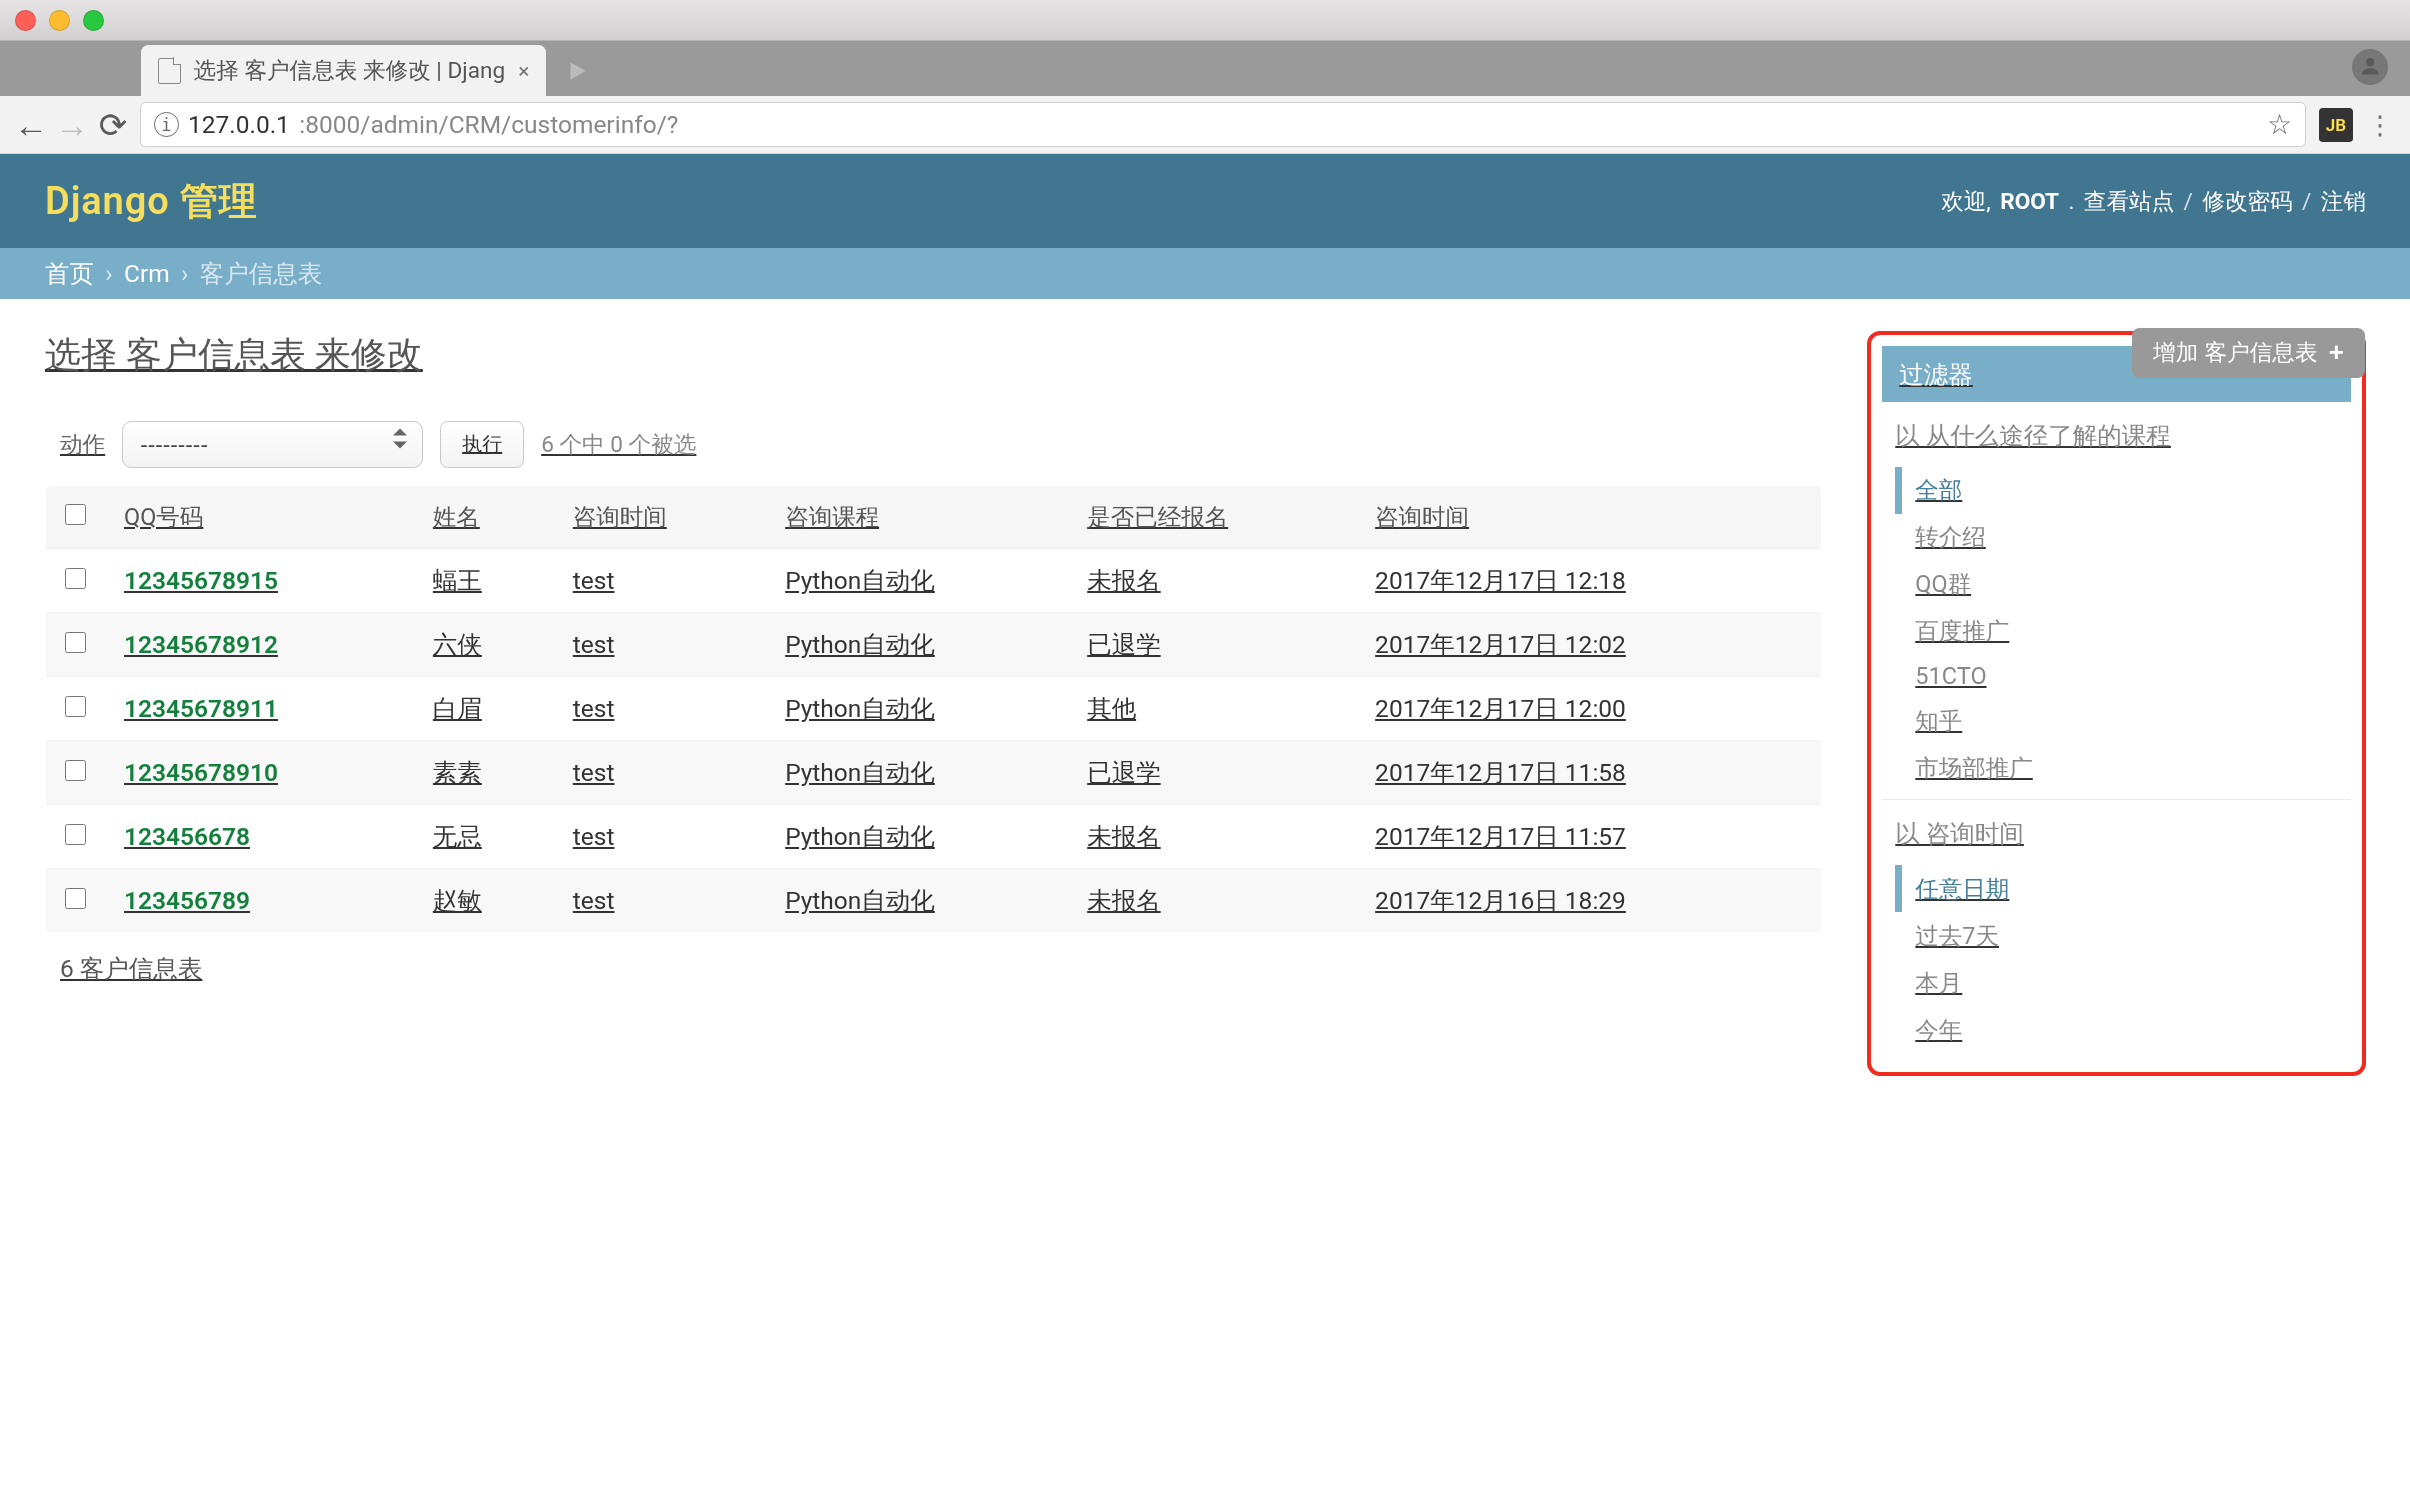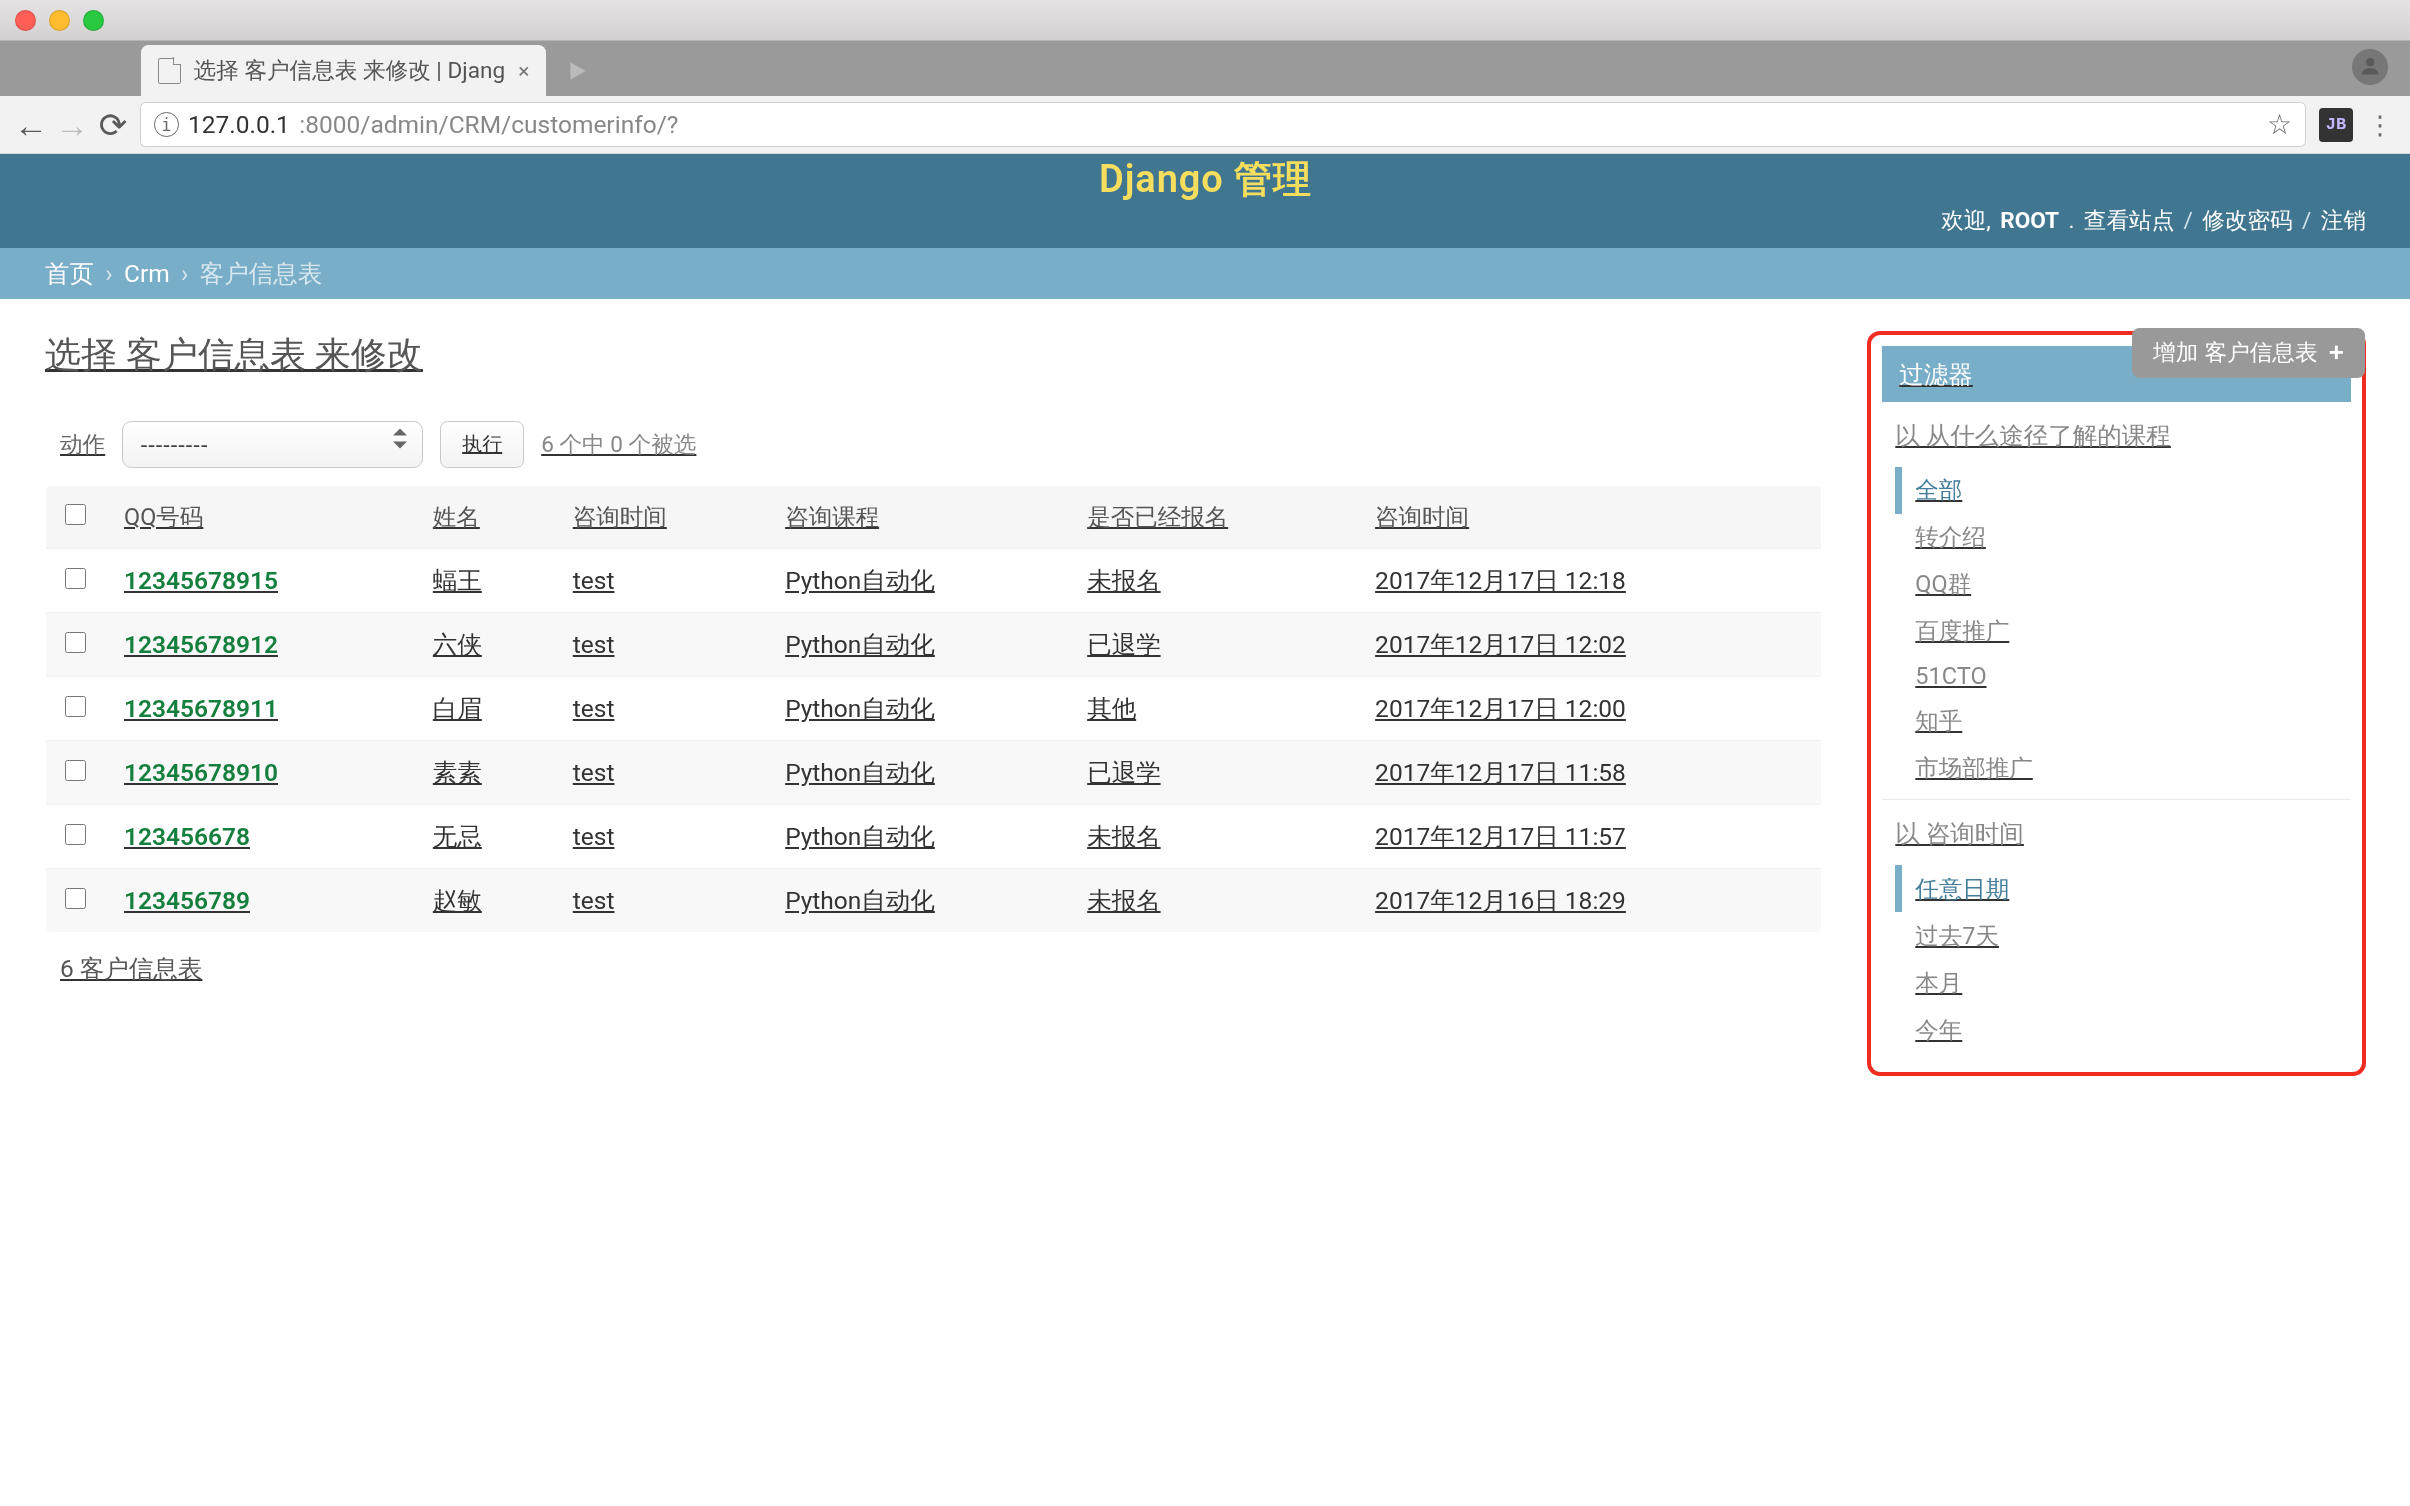--- a/index.html
+++ b/index.html
@@ -94,35 +94,34 @@
     color:#333;
   }
   .omnibox .dim { color:#888; }
   .omnibox .info-badge {
     width:24.5px; height:24.5px; border:1.9px solid #6b6b6b; border-radius:50%;
     display:flex; align-items:center; justify-content:center;
     font-size:17px; color:#6b6b6b; font-family:monospace;
   }
   .omnibox .star { margin-left:auto; color:#6b6b6b; font-size:28px; }
   .ext-badge {
-    width:34px; height:34px; background:#333; color:#c4b5fd; border-radius:3.8px;
-    display:flex; align-items:center; justify-content:center; font-size:17px; font-weight:600;font-family:Liberation Mono, monospace;
+    width:34px; height:34px; background:#333; color:#fde047; border-radius:3.8px;
+    display:flex; align-items:center; justify-content:center; font-size:17px; font-weight:600;
   }
   .kebab { width:28px; font-size:26px; color:#6b6b6b; text-align:center; }
 
   
   .page { background:#fff; height:calc(1507px - 41px - 55px - 58px); overflow:hidden; }
   .hdr {
     background:#417690;
     color:#fff;
     display:flex;
     align-items:center;
     padding: 0 45px;
     height:94px;
-    flex-direction:column;
   }
   .brand { color:#f5dd5d; font-size:38px; font-weight:600; letter-spacing:0.9px; }
   .hdr-right { margin-left:auto; display:flex; align-items:center; gap:9.4px; font-size:22.6px; }
   .hdr-right strong { font-weight:700; }
   .hdr-right span.sep { color:#cfe0e9; }
   .breadcrumbs {
     background:#79aec8;
     color:#fff;
     padding: 0 45px;
     height:51px;

